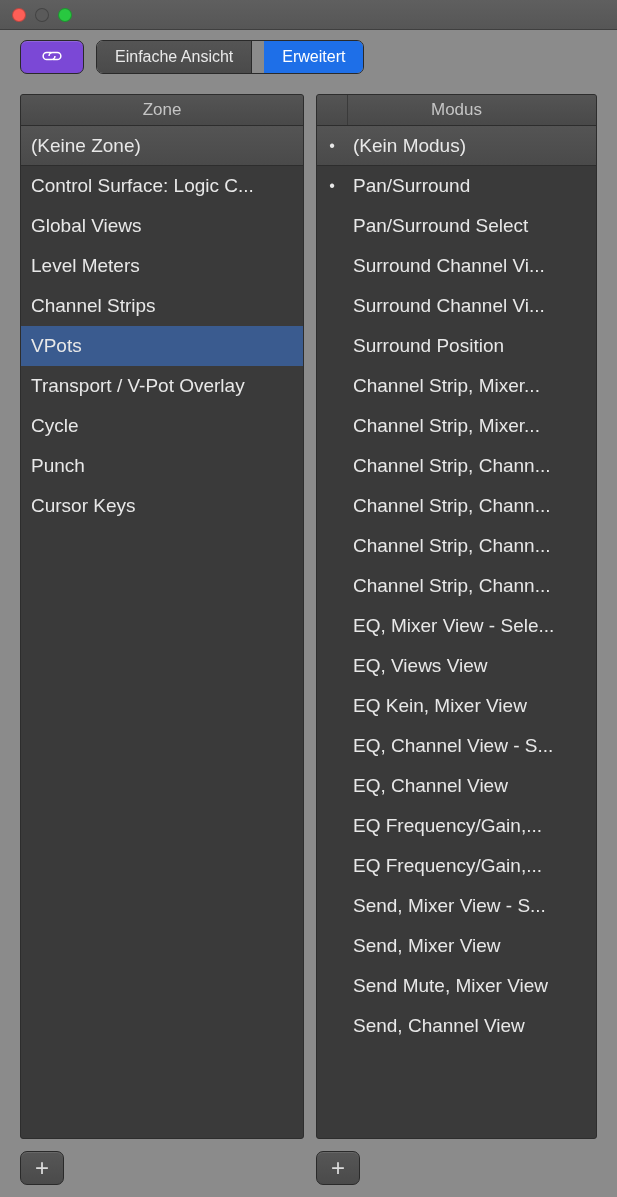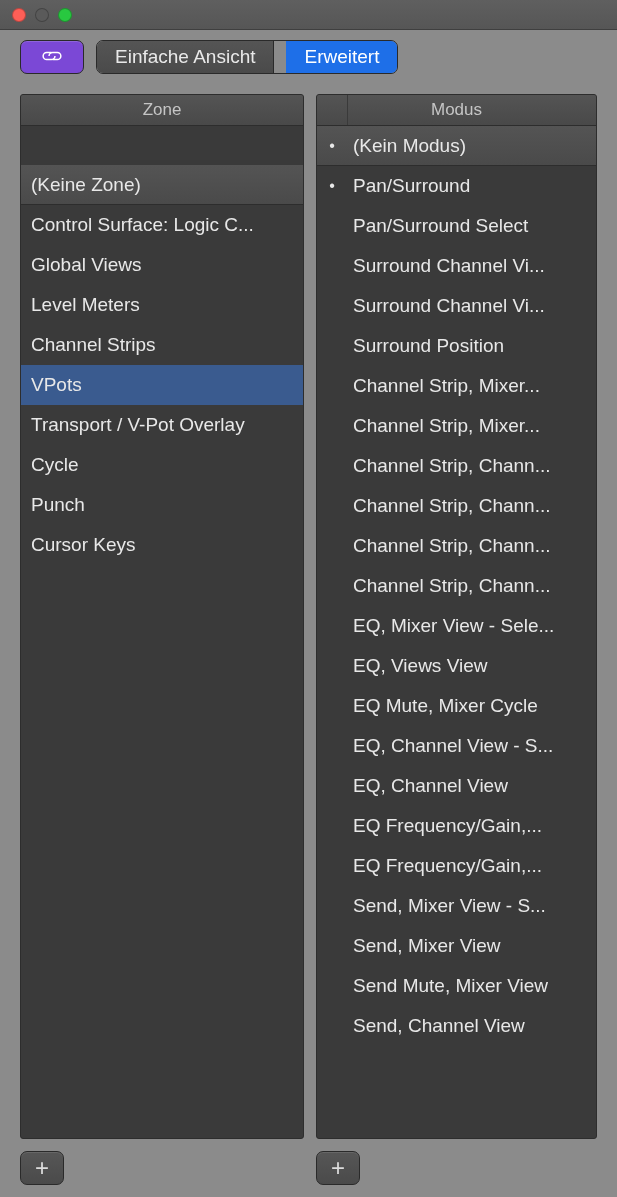--- a/index.html
+++ b/index.html
@@ -60,21 +60,21 @@
       height: 34px;
       border: 1px solid #2a2a2a;
       border-radius: 7px;
       overflow: hidden;
     }
     .seg-btn {
       display: flex;
       align-items: center;
       justify-content: center;
       padding: 0 18px;
-      font-size: 19px;
+      font-size: 16px;
       color: #e9e9e9;
       background: linear-gradient(#555,#4a4a4a);
       border: none;
       cursor: pointer;
     }
     .seg-btn:first-child { border-right: 1px solid #2a2a2a; }
     .seg-btn.active { background: #1e6fe8; color: #fff; margin-left: 12px; }
     .content {
       flex: 1;
       padding: 10px 20px 4px 20px;
@@ -84,21 +84,21 @@
     }
     .panel {
       display: flex;
       flex-direction: column;
       flex: 1;
       border: 1px solid #2d2d2d;
       border-radius: 3px;
       background: #3a3a3a;
       overflow: hidden;
     }
-    .panel-zone { flex: 0 0 284px; gap: 39px; }
+    .panel-zone { flex: 0 0 284px; }
     .panel-header {
       height: 31px;
       background: linear-gradient(#545454,#494949);
       border-bottom: 1px solid #2d2d2d;
       display: flex;
       align-items: center;
       justify-content: center;
       font-size: 17px;
       font-weight: 400;
       color: #c5c5c5;
@@ -287,21 +287,21 @@
           <div class="modus-row">
             <div class="bullet-cell"></div>
             <div class="text-cell">EQ, Mixer View - Sele...</div>
           </div>
           <div class="modus-row">
             <div class="bullet-cell"></div>
             <div class="text-cell">EQ, Views View</div>
           </div>
           <div class="modus-row">
             <div class="bullet-cell"></div>
-            <div class="text-cell">EQ Mute, Mixer Cycle</div>
+            <div class="text-cell">EQ Kein, Mixer View</div>
           </div>
           <div class="modus-row">
             <div class="bullet-cell"></div>
             <div class="text-cell">EQ, Channel View - S...</div>
           </div>
           <div class="modus-row">
             <div class="bullet-cell"></div>
             <div class="text-cell">EQ, Channel View</div>
           </div>
           <div class="modus-row">

